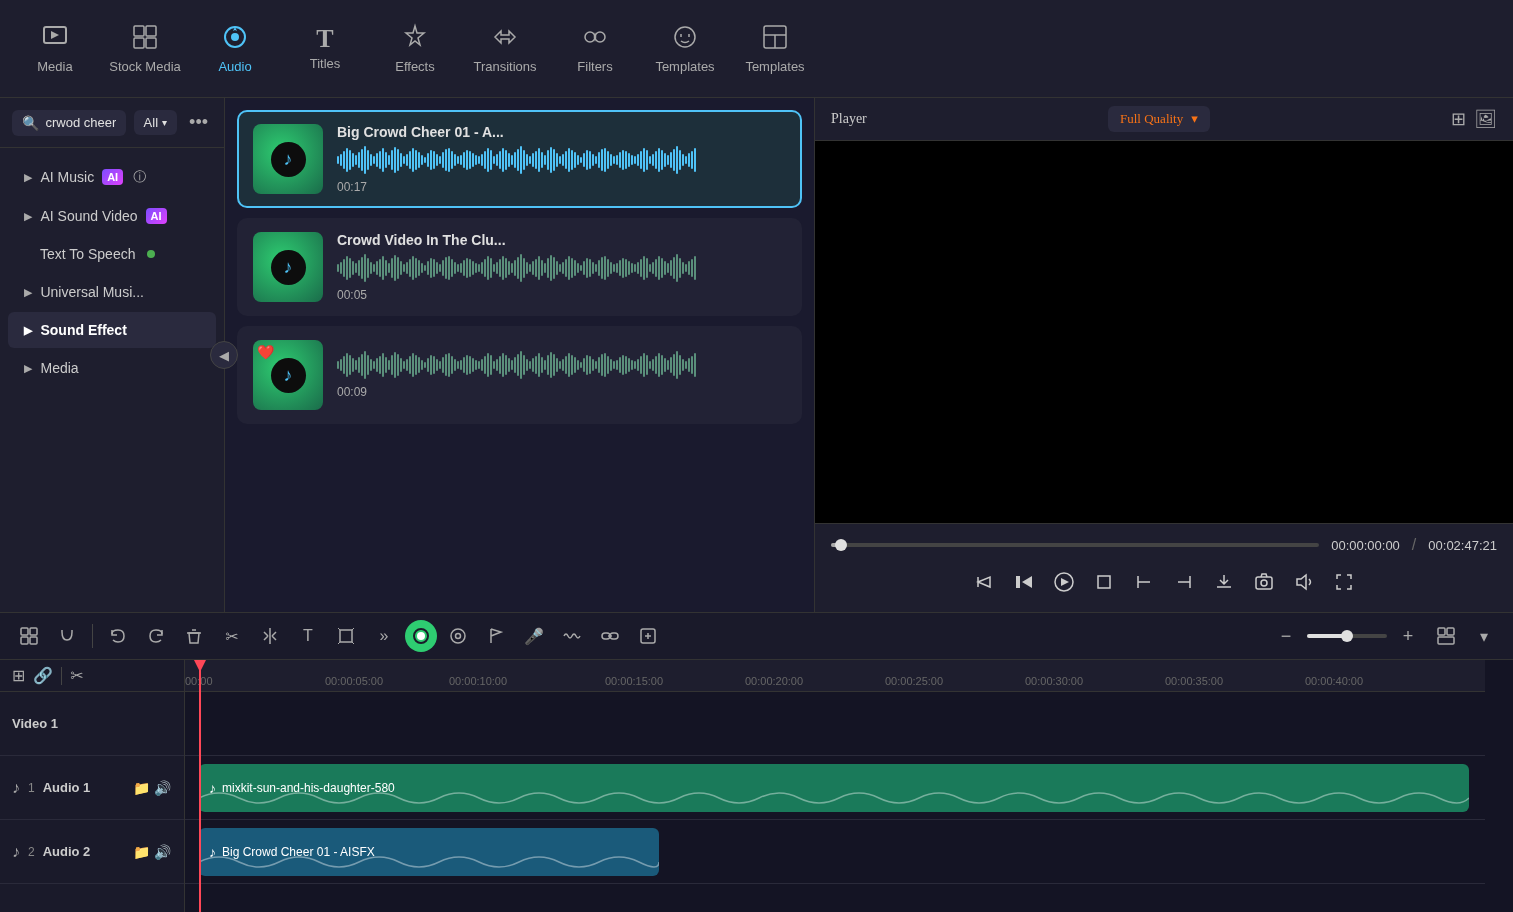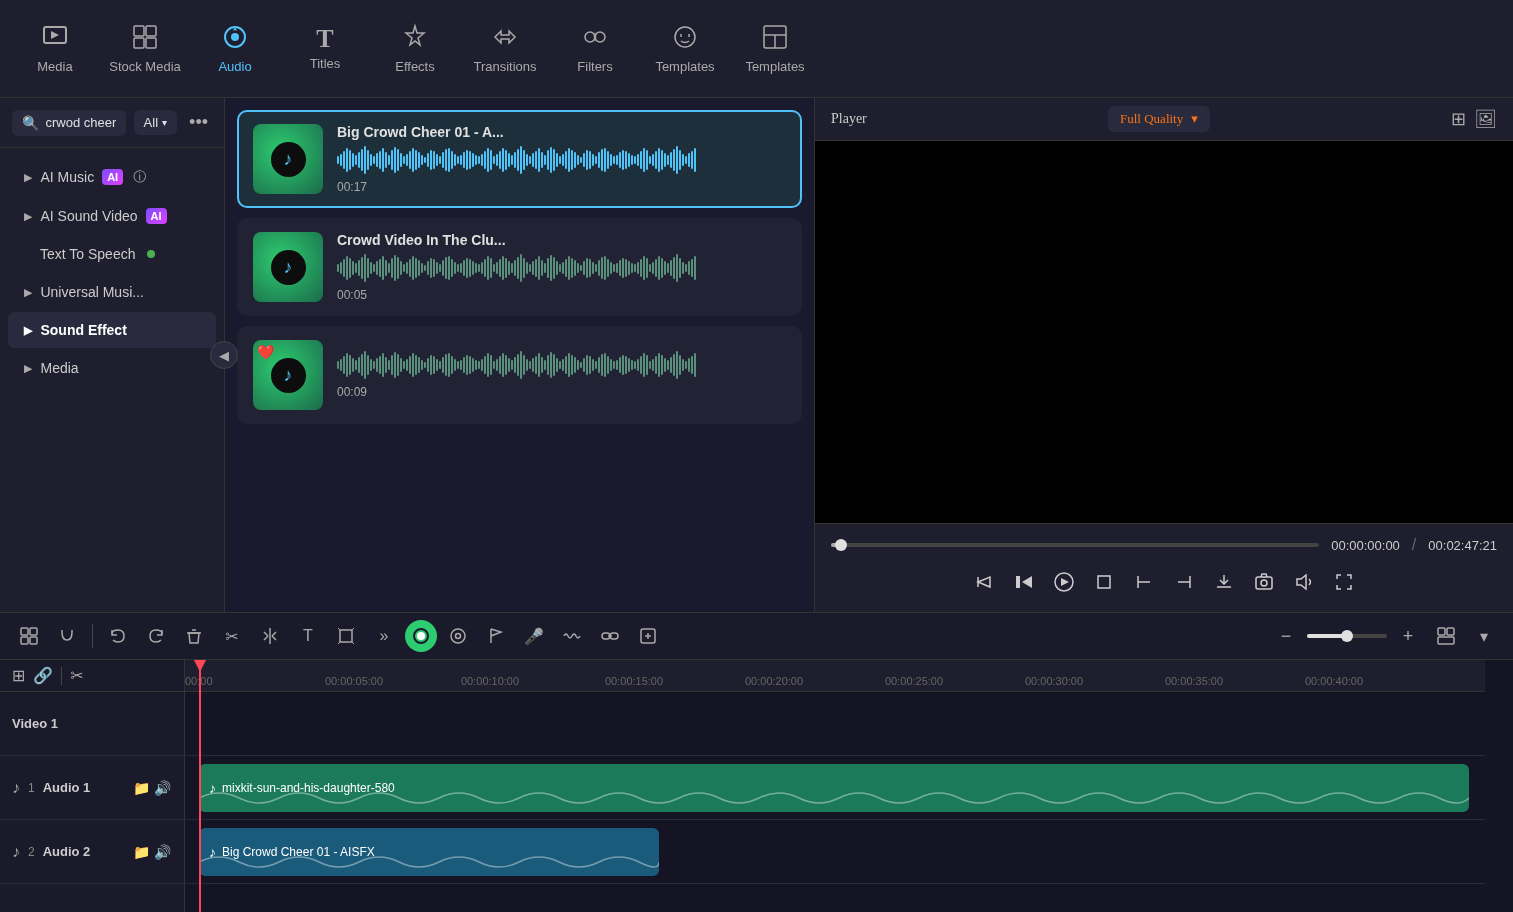--- a/index.html
+++ b/index.html
@@ -1313,21 +1313,21 @@
     </div>
 
     <div class="timeline-tracks">
       <div class="total-timeline-width" style="height:100%;">
 
         <div class="playhead"></div>
 
         <div class="timeline-ruler">
           <span class="ruler-mark" style="left:0px;">00:00</span>
           <span class="ruler-mark" style="left:140px;">00:00:05:00</span>
-          <span class="ruler-mark" style="left:276px;">00:00:10:00</span>
+          <span class="ruler-mark" style="left:264px;">00:00:10:00</span>
           <span class="ruler-mark" style="left:420px;">00:00:15:00</span>
           <span class="ruler-mark" style="left:560px;">00:00:20:00</span>
           <span class="ruler-mark" style="left:700px;">00:00:25:00</span>
           <span class="ruler-mark" style="left:840px;">00:00:30:00</span>
           <span class="ruler-mark" style="left:980px;">00:00:35:00</span>
           <span class="ruler-mark" style="left:1120px;">00:00:40:00</span>
         </div>
 
         <div class="track-area" style="background:#141424;"></div>
 

